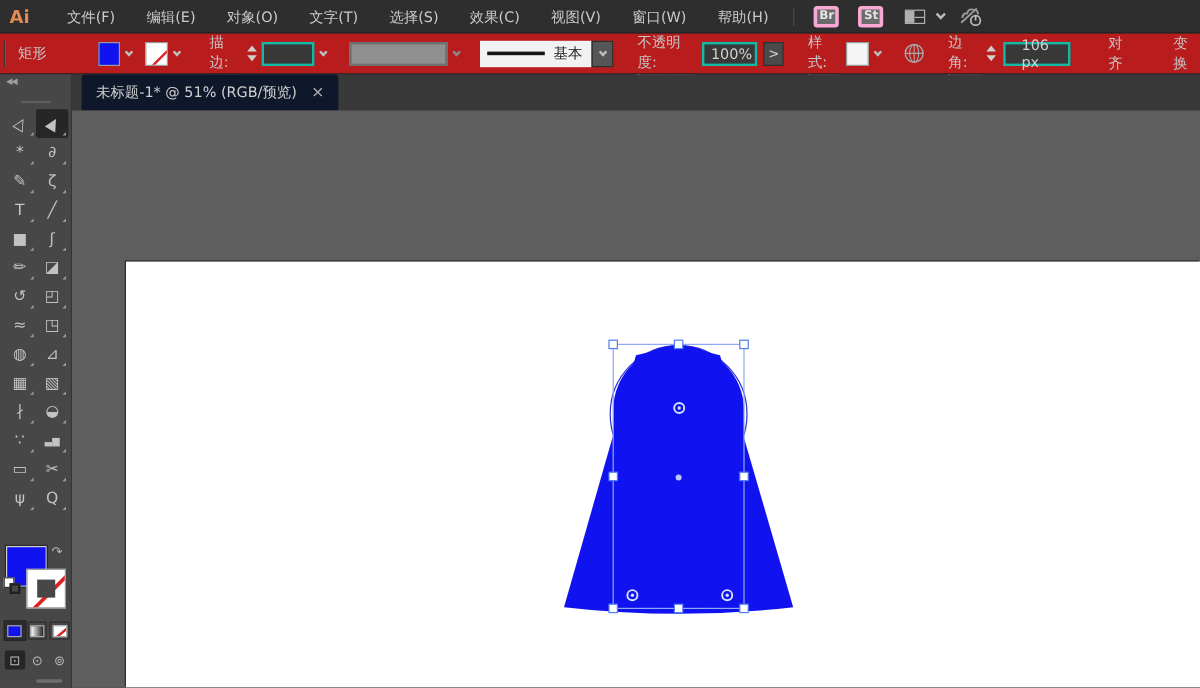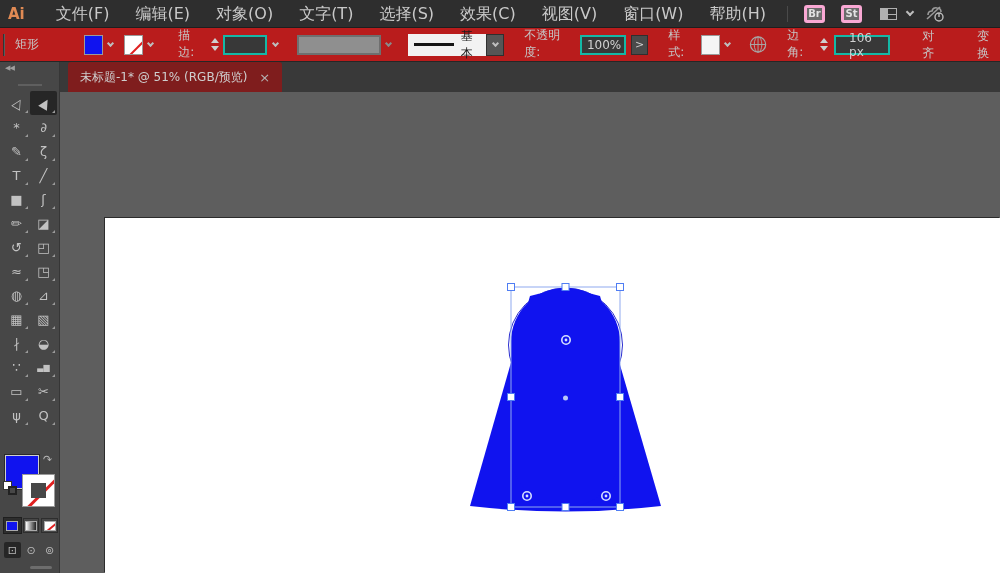--- a/index.html
+++ b/index.html
@@ -3,21 +3,21 @@
 <meta charset="utf-8">
 <style>
   * { margin:0; padding:0; box-sizing:border-box; }
   html,body { width:1000px; height:573px; overflow:hidden; background:#2d2d2d;
     font-family:"DejaVu Sans","Liberation Sans",sans-serif; }
 
   
   #menubar { position:absolute; left:0; top:0; width:1000px; height:28px;
     background:#2e2e2e; border-bottom:1px solid #1e1e1e; display:flex; align-items:center; }
   #ai-logo { color:#e08a54; font-weight:bold; font-size:15px; margin:0 18px 0 8px; letter-spacing:0; }
-  .menu-item { color:#c9c9c9; font-size:16px; padding:0 13px; height:28px; line-height:28px; cursor:default; }
+  .menu-item { color:#c9c9c9; font-size:12px; padding:0 13px; height:28px; line-height:28px; cursor:default; }
   .mb-divider { width:1px; height:16px; background:#4a4a4a; margin:0 8px; }
   .sq-btn { width:21px; height:18px; background:#6b6b6b; border:3px solid #f9a8d4; border-radius:3px;
     color:#e2e2e2; font-size:10px; font-weight:bold; display:flex; align-items:center; justify-content:center;
     margin:0 8px; }
   #workspace-icon { width:17px; height:12px; border:1px solid #b0b0b0; margin:0 4px 0 10px; position:relative; }
   #workspace-icon::before { content:""; position:absolute; left:0; top:0; width:7px; height:10px; background:#b0b0b0; }
   #workspace-icon::after { content:""; position:absolute; right:0; top:5px; width:8px; height:1px; background:#b0b0b0; }
   .chev { width:6px; height:6px; border-right:2px solid #bdbdbd; border-bottom:2px solid #bdbdbd;
     transform:rotate(45deg); display:inline-block; margin:0 6px 3px 6px; }
 
@@ -35,36 +35,36 @@
   .dotted { border-bottom:1px dotted #8f8f8f; padding-bottom:1px; margin-left:20px; }
   .stepper { display:flex; flex-direction:column; justify-content:center; gap:3px; margin:0 4px 0 6px; }
   .stepper i { width:0; height:0; border-left:4px solid transparent; border-right:4px solid transparent; display:block; }
   .stepper .up { border-bottom:5px solid #cfcfcf; }
   .stepper .dn { border-top:5px solid #cfcfcf; }
   .field { background:#383838; border:2px solid #14b8a6; height:20px; display:flex; align-items:center;
     padding:0 5px; color:#d2d2d2; }
   #stroke-weight-field { width:46px; }
   #width-profile-field { width:88px; background:#8f8f8f; border-color:#6f6f6f; margin-left:14px; }
   #brush-combo { margin-left:12px; display:flex; align-items:center; }
-  #brush-face { width:78px; height:22px; background:#f2f2f2; display:flex; align-items:center; padding:0 6px; }
+  #brush-face { width:93px; height:22px; background:#f2f2f2; display:flex; align-items:center; padding:0 6px;text-align:center; }
   #brush-line { width:48px; height:3px; background:#151515; margin-right:7px; }
   #brush-name { color:#1a1a1a; font-size:12px; }
   #brush-dd { width:18px; height:22px; background:#565656; border:1px solid #2f2f2f; display:flex;
     align-items:center; justify-content:center; }
   #brush-dd .chev { margin:0 0 3px 0; width:5px; height:5px; }
   #opacity-field { width:46px; margin-left:6px; }
   #opacity-expand { width:18px; height:20px; background:#4a4a4a; border:1px solid #2f2f2f; color:#cfcfcf;
     display:flex; align-items:center; justify-content:center; margin-left:5px; font-size:11px; }
   #style-swatch { background:#f5f5f5; margin-left:6px; }
   #corner-field { width:58px; margin-left:2px;padding-left:13px; }
   .txt-btn { margin-left:32px; cursor:default; }
 
   
   #tabrow { position:absolute; left:60px; top:62px; width:940px; height:30px; background:#393939; }
-  #doc-tab { position:absolute; left:8px; top:0; height:30px; background:#7f1d1d;
+  #doc-tab { position:absolute; left:8px; top:0; height:30px; background:#0f172a;
     border-radius:3px 3px 0 0; display:flex; align-items:center; padding:0 12px; gap:12px; }
   #doc-tab-title { color:#cfcfcf; font-size:12px; }
   #tab-close { color:#b5b5b5; font-size:13px; cursor:default; }
 
   
   #toolbar { position:absolute; left:0; top:62px; width:60px; height:511px; background:#474747;
     border-right:1px solid #363636; }
   #tb-collapse { color:#9f9f9f; font-size:11px; position:absolute; left:5px; top:2px; letter-spacing:-1px; }
   #tb-grip { position:absolute; left:18px; top:22px; width:24px; height:2px; background:#5f5f5f; }
   #tools { position:absolute; left:3px; top:29px; width:54px; display:grid;

